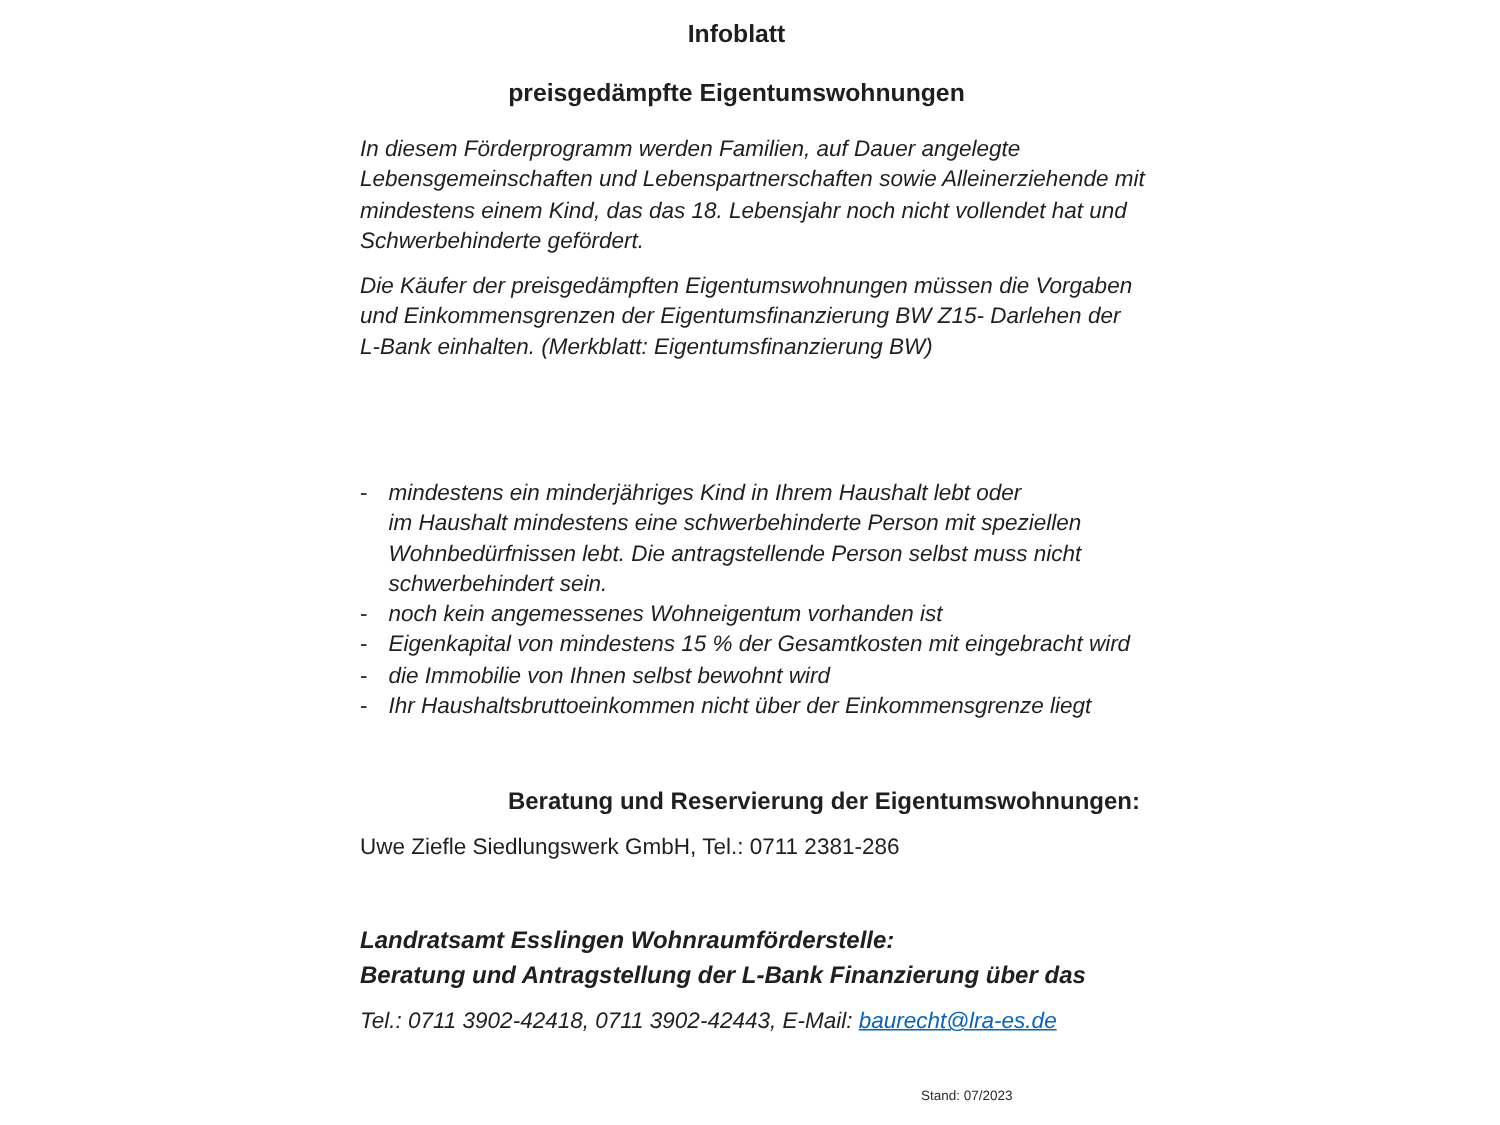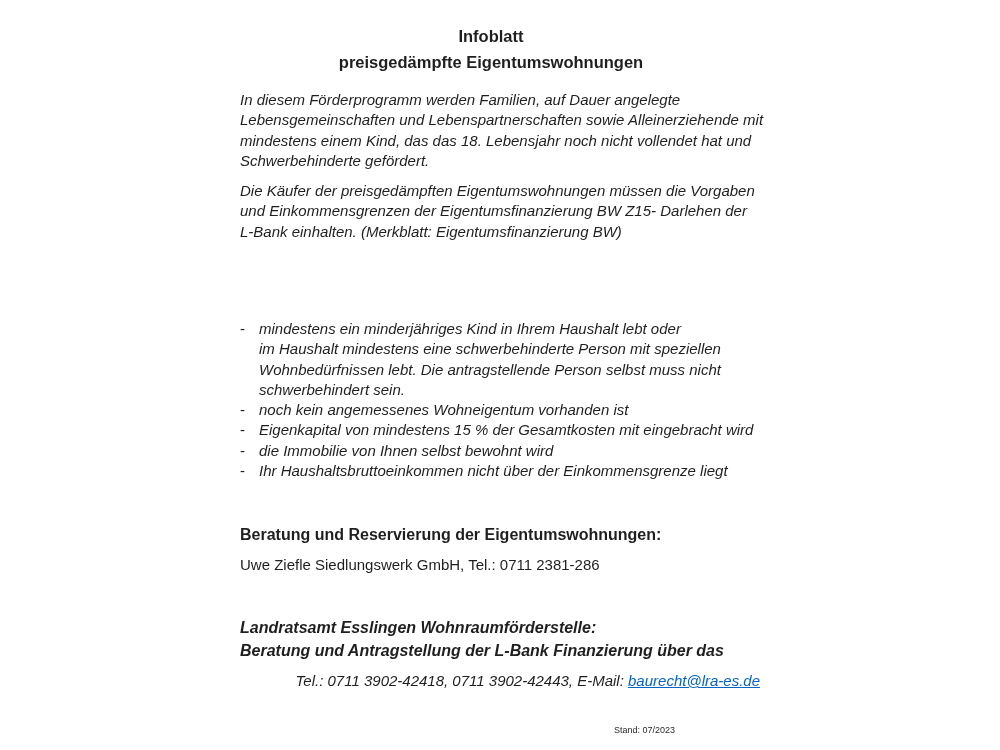--- a/index.html
+++ b/index.html
@@ -16,50 +16,50 @@
   .ln { white-space: nowrap; font-style: italic; }
 
   .doc-title {
     left: 240px;
     width: 502px;
     text-align: center;
     font-weight: bold;
     font-size: 16.5px;
     line-height: 20px;
   }
-  .title-1 { top: 26px; }
+  .title-1 { top: 13px; }
   .title-2 { top: 52px; }
 
   .body-text {
     left: 240px;
     width: 520px;
     font-size: 15px;
     line-height: 20.4px;
   }
   .para-1 { top: 90px; }
   .para-2 { top: 181px; }
 
   .section-heading {
     left: 240px;
     width: 520px;
     font-weight: bold;
     font-size: 16px;
     line-height: 22.5px;
   }
   .heading-requirements { top: 286px; }
-  .heading-reservation  { top: 524px; }
+  .heading-reservation  { top: 524px; text-align: right; }
   .heading-application  { top: 617px; }
 
   .bullet-list { top: 319px; left: 240px; width: 520px; font-size: 15px; line-height: 20.3px; }
   .bullet-item { display: flex; align-items: flex-start; }
   .bullet-dash { flex: none; width: 19px; }
   .bullet-text { flex: 1 1 auto; min-width: 0; }
 
   .contact-1 { top: 555px; }
-  .contact-2 { top: 671px; text-align: right; }
+  .contact-2 { top: 671px; }
 
   .email-link {
     color: #0563C1;
     text-decoration: underline;
     cursor: pointer;
   }
 
   .footer-stand {
     top: 725px;
     left: 594px;

